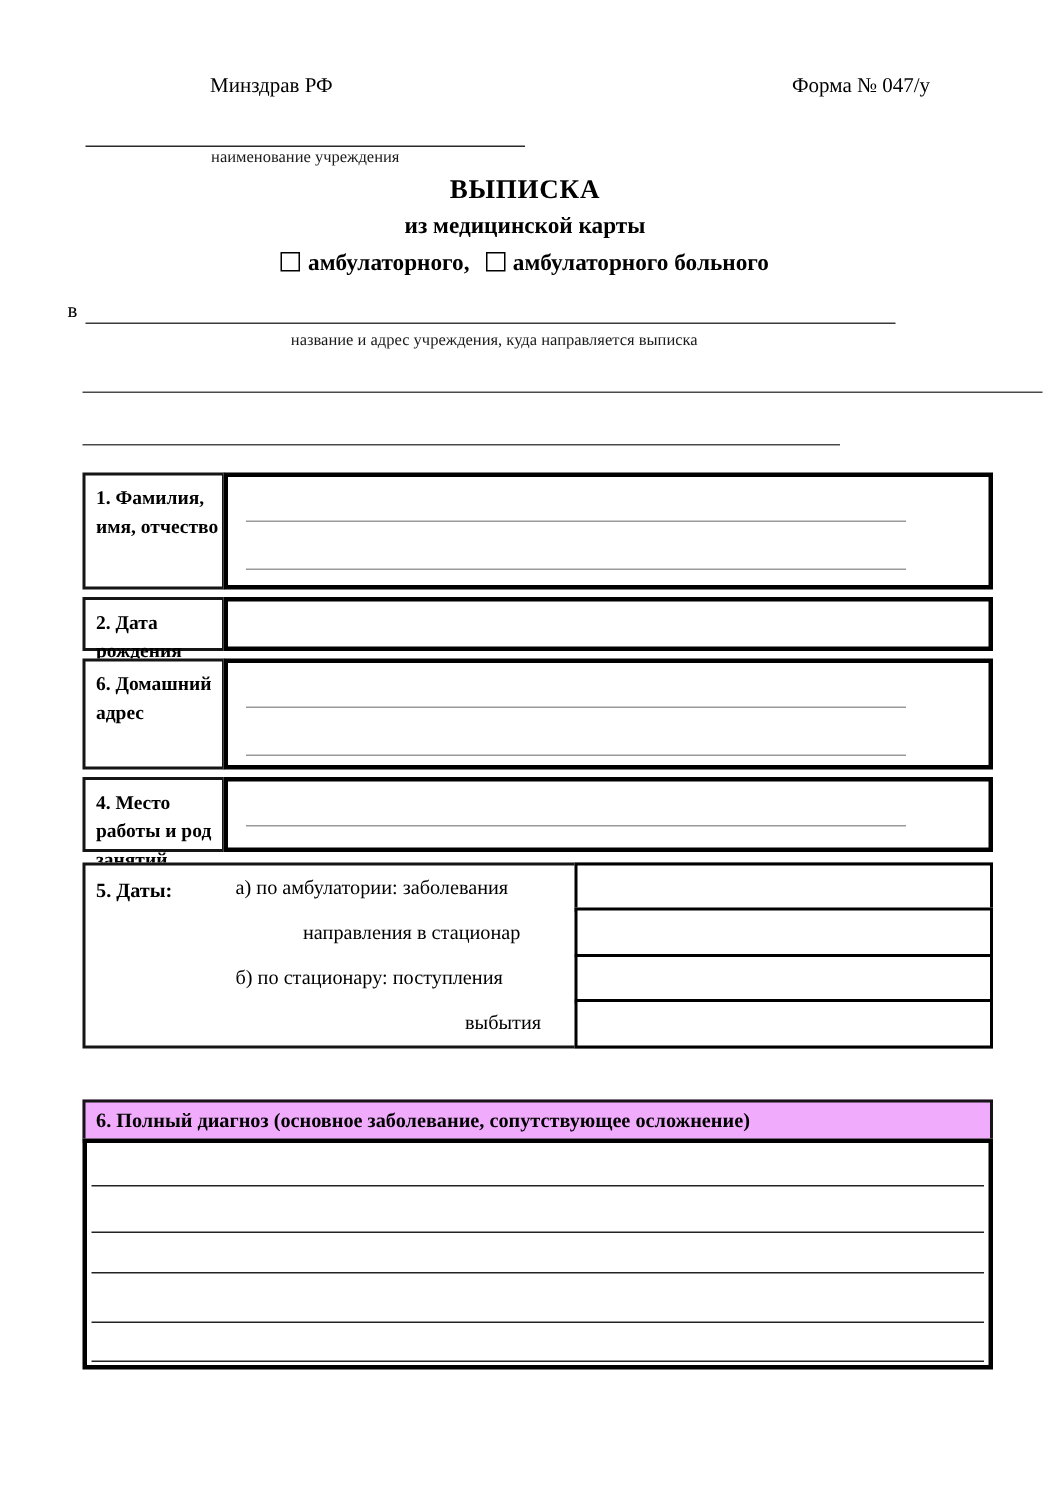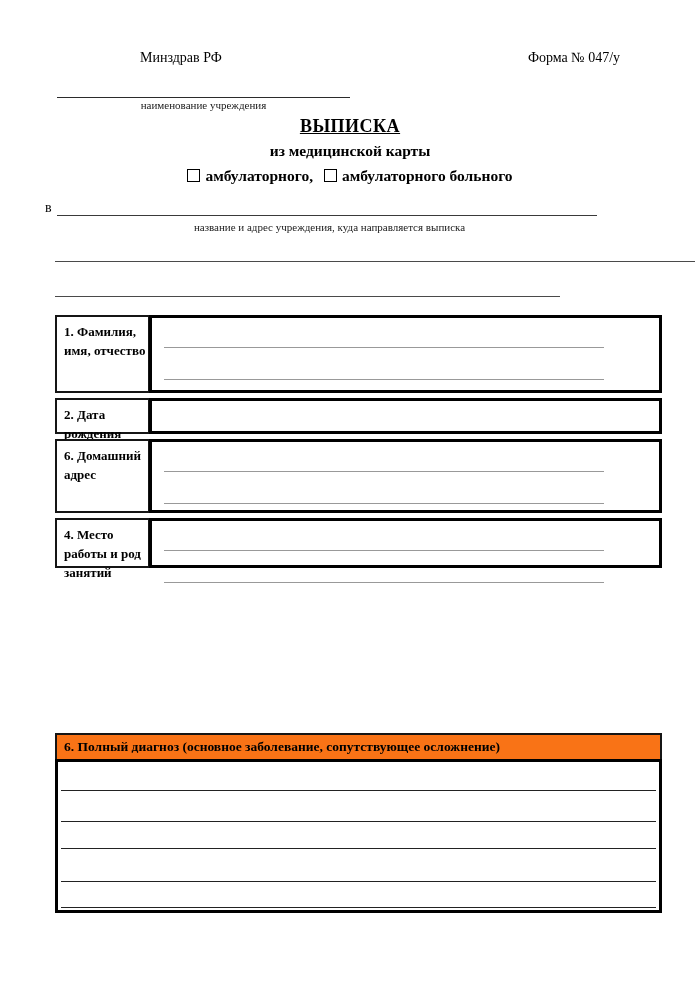--- a/index.html
+++ b/index.html
@@ -9,21 +9,21 @@
   }
   
   .ministry{position:absolute;left:140px;top:50px;font-size:14px;}
   .formno{position:absolute;left:528px;top:50px;font-size:14px;}
   
   .inst{position:absolute;left:57px;top:84px;width:293px;}
   .inst-line{height:13px;border-bottom:1.5px solid #2b2b2b;}
   .inst-cap{text-align:center;font-size:11px;margin-top:1px;color:#1a1a1a;}
   
   .titleblock{position:absolute;left:0;top:116px;width:100%;text-align:center;}
-  .t1{font-size:18px;font-weight:bold;letter-spacing:.5px;text-decoration:underline;}
+  .t1{font-size:18px;font-weight:bold;letter-spacing:.5px;}
   .t2{font-size:15.5px;font-weight:bold;margin-top:5px;}
   .t3{font-size:15.5px;font-weight:bold;margin-top:7px;}
   .cb{display:inline-block;width:11px;height:11px;border:1.7px solid #000;vertical-align:-1px;margin-right:5px;background:#fff;}
   .cb2{margin-left:7px;}
   
   .dest{position:absolute;left:45px;top:200px;width:552px;display:flex;align-items:flex-end;}
   .dest-prefix{font-size:14px;padding-bottom:0;}
   .dest-line{flex:1;margin-left:5px;border-bottom:1.2px solid #3a3a3a;height:15px;}
   .dest-cap{position:absolute;left:62px;top:221px;width:535px;text-align:center;font-size:11px;color:#1a1a1a;}
   .xline{position:absolute;border-bottom:1.2px solid #4a4a4a;height:0;}
@@ -42,21 +42,21 @@
   .frow5{position:relative;box-sizing:border-box;border:2px solid #151515;height:124px;margin-top:7px;background:#fff;}
   .d5-label{position:absolute;left:7px;top:9px;font-weight:bold;font-size:13.5px;}
   .d5-texts{position:absolute;left:0;top:0;bottom:0;width:328px;display:flex;flex-direction:column;}
   .d5-row{flex:1;display:flex;align-items:center;font-size:13.5px;}
   .pa{padding-left:100px}.pb{padding-left:145px}.pc{padding-left:100px}.pd{padding-left:253px}
   .d5-boxes{position:absolute;right:-2px;top:-2px;bottom:-2px;width:279px;display:flex;flex-direction:column;}
   .d5-cell{flex:1;border:2.5px solid #000;box-sizing:border-box;background:#fff;}
   .d5-cell + .d5-cell{margin-top:-2.5px;}
   
   .s6head{position:absolute;left:55px;top:733px;width:607px;box-sizing:border-box;border:2px solid #151515;
-          font-weight:bold;font-size:13.5px;padding:4px 19px 5px 7px;background:#f97316;}
+          font-weight:bold;font-size:13.5px;padding:4px 19px 5px 7px;background:#f0abfc;}
   .s6body{position:absolute;left:55px;top:759px;width:607px;height:154px;box-sizing:border-box;
           border:3px solid #000;background:#fff;}
   .s6l{position:absolute;left:3px;right:3px;border-bottom:1.7px solid #222;height:0;}
   .s6l1{top:28px}.s6l2{top:59px}.s6l3{top:86px}.s6l4{top:119px}.s6l5{top:145px}
 </style>
 </head>
 <body>
 
 <div class="page">
 
@@ -110,20 +110,35 @@
     </div>
 
     <div class="frow">
       <div class="lcell h71">4. Место работы и род занятий</div>
       <div class="vcell h71">
         <div class="wl wl-a"></div>
         <div class="wl wl-b"></div>
       </div>
     </div>
 
+    <div class="frow5">
+      <div class="d5-label">5. Даты:</div>
+      <div class="d5-texts">
+        <div class="d5-row pa">а) по амбулатории: заболевания</div>
+        <div class="d5-row pb">направления в стационар</div>
+        <div class="d5-row pc">б) по стационару: поступления</div>
+        <div class="d5-row pd">выбытия</div>
+      </div>
+      <div class="d5-boxes">
+        <div class="d5-cell"></div>
+        <div class="d5-cell"></div>
+        <div class="d5-cell"></div>
+        <div class="d5-cell"></div>
+      </div>
+    </div>
 
   </div>
 
   <div class="s6head">6. Полный диагноз (основное заболевание, сопутствующее осложнение)</div>
   <div class="s6body">
     <div class="s6l s6l1"></div>
     <div class="s6l s6l2"></div>
     <div class="s6l s6l3"></div>
     <div class="s6l s6l4"></div>
     <div class="s6l s6l5"></div>

